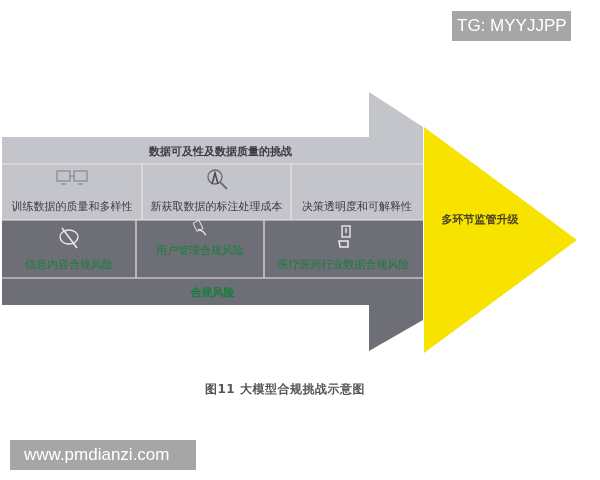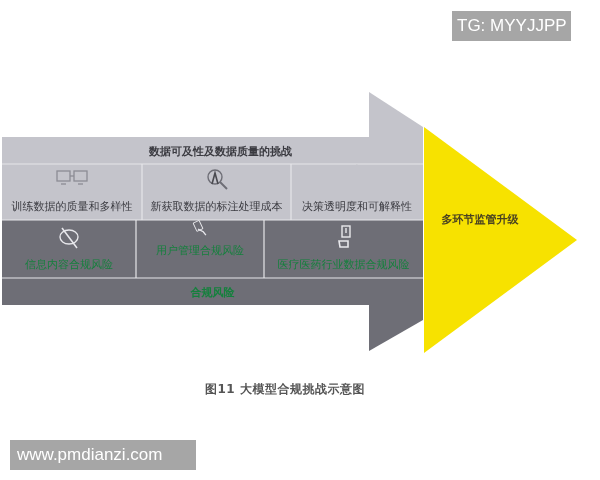--- a/index.html
+++ b/index.html
@@ -89,13 +89,13 @@
   <span class="label">医疗医药行业数据合规风险</span>
 </div>
 
 <div class="txt light-txt" style="left:2px; width:421px; top:285px; font-weight:bold;">合规风险</div>
 
 <div class="txt" style="left:430px; width:100px; top:212px; color:#4a4220; font-weight:bold; font-size:11px;">多环节监管升级</div>
 
 <div class="caption">图11 大模型合规挑战示意图</div>
 
 <div class="wm" style="left:452px; top:11px; width:119px; height:30px; line-height:30px; font-size:17px; padding-left:5px; box-sizing:border-box;">TG: MYYJJPP</div>
-<div class="wm" style="left:10px; top:440px; width:186px; height:30px; line-height:30px; font-size:17px; padding-left:7px; box-sizing:border-box;">www.pmdianzi.com</div>
+<div class="wm" style="left:10px; top:440px; width:186px; height:30px; line-height:30px; font-size:17px; padding-left:14px; box-sizing:border-box;">www.pmdianzi.com</div>
 
 </body></html>

